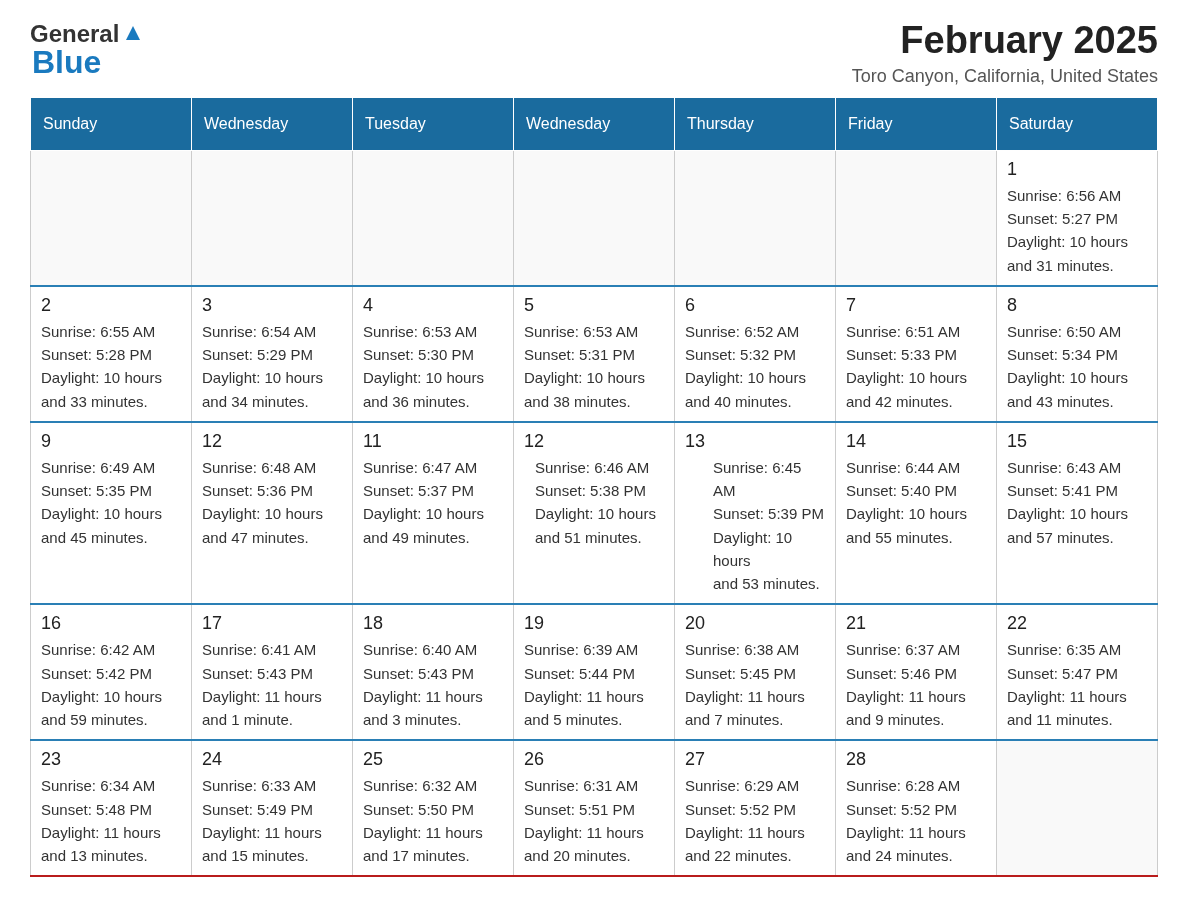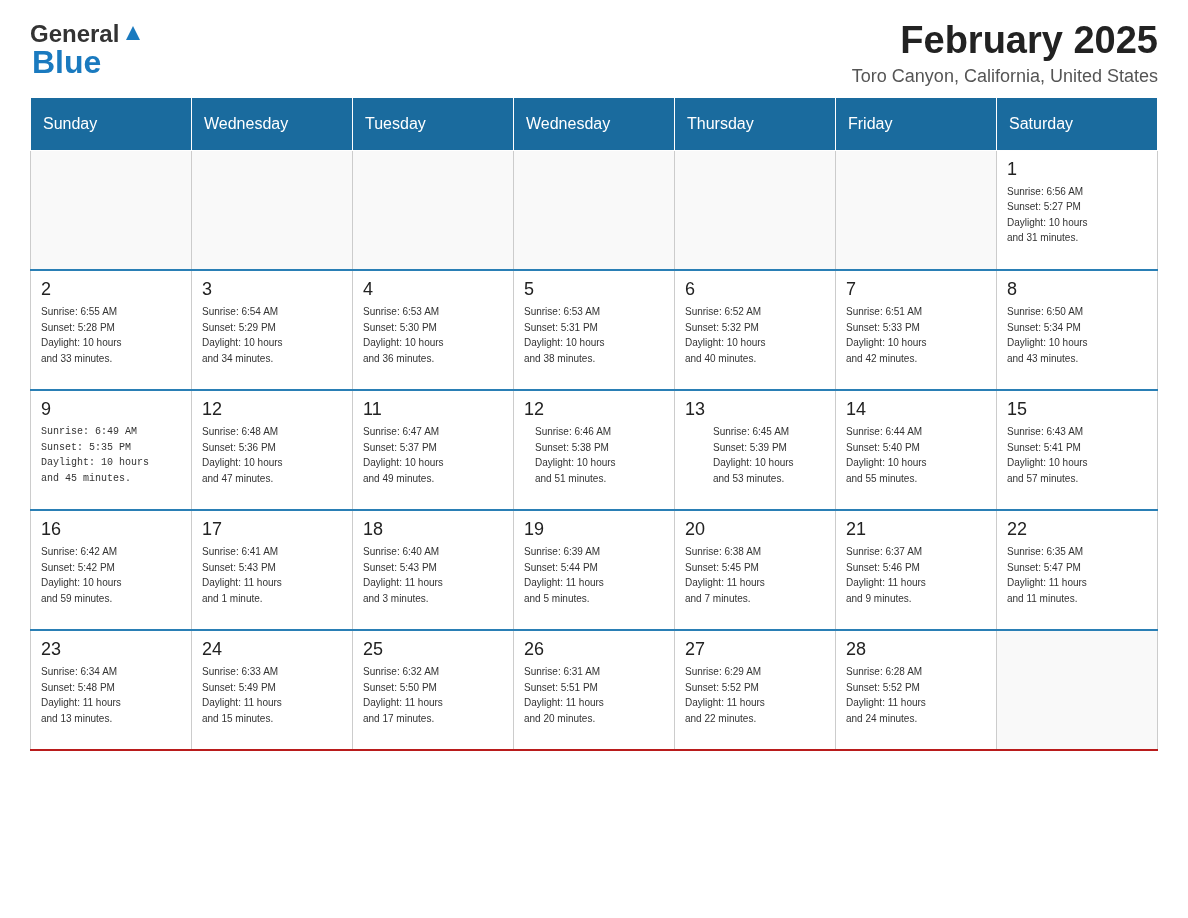--- a/index.html
+++ b/index.html
@@ -68,21 +68,21 @@
       background: #f9f9f9;
     }
     .day-number {
       font-size: 18px;
       font-weight: normal;
       color: #222;
       display: block;
       margin-bottom: 4px;
     }
     .day-info {
-      font-size: 10px;
+      font-size: 15px;
       color: #333;
       line-height: 1.55;
     }
     .calendar tr td {
       border-bottom: 2px solid #2a7fb5;
     }
     .calendar tbody tr:last-child td {
       border-bottom: 2px solid #b91c1c;
     }
   </style>
@@ -180,21 +180,21 @@
           <span class="day-number">8</span>
           <div class="day-info" style="white-space: pre-line;">Sunrise: 6:50 AM
 Sunset: 5:34 PM
 Daylight: 10 hours
 and 43 minutes.</div>
         </td>
       </tr>
       <tr>
         <td>
           <span class="day-number">9</span>
-          <div class="day-info" style="white-space: pre-line; font-family: Liberation Mono, monospace;">Sunrise: 6:49 AM
+          <div class="day-info" style="white-space: pre-line;">Sunrise: 6:49 AM
 Sunset: 5:35 PM
 Daylight: 10 hours
 and 45 minutes.</div>
         </td>
         <td>
           <span class="day-number">12</span>
           <div class="day-info" style="white-space: pre-line;">Sunrise: 6:48 AM
 Sunset: 5:36 PM
 Daylight: 10 hours
 and 47 minutes.</div>

